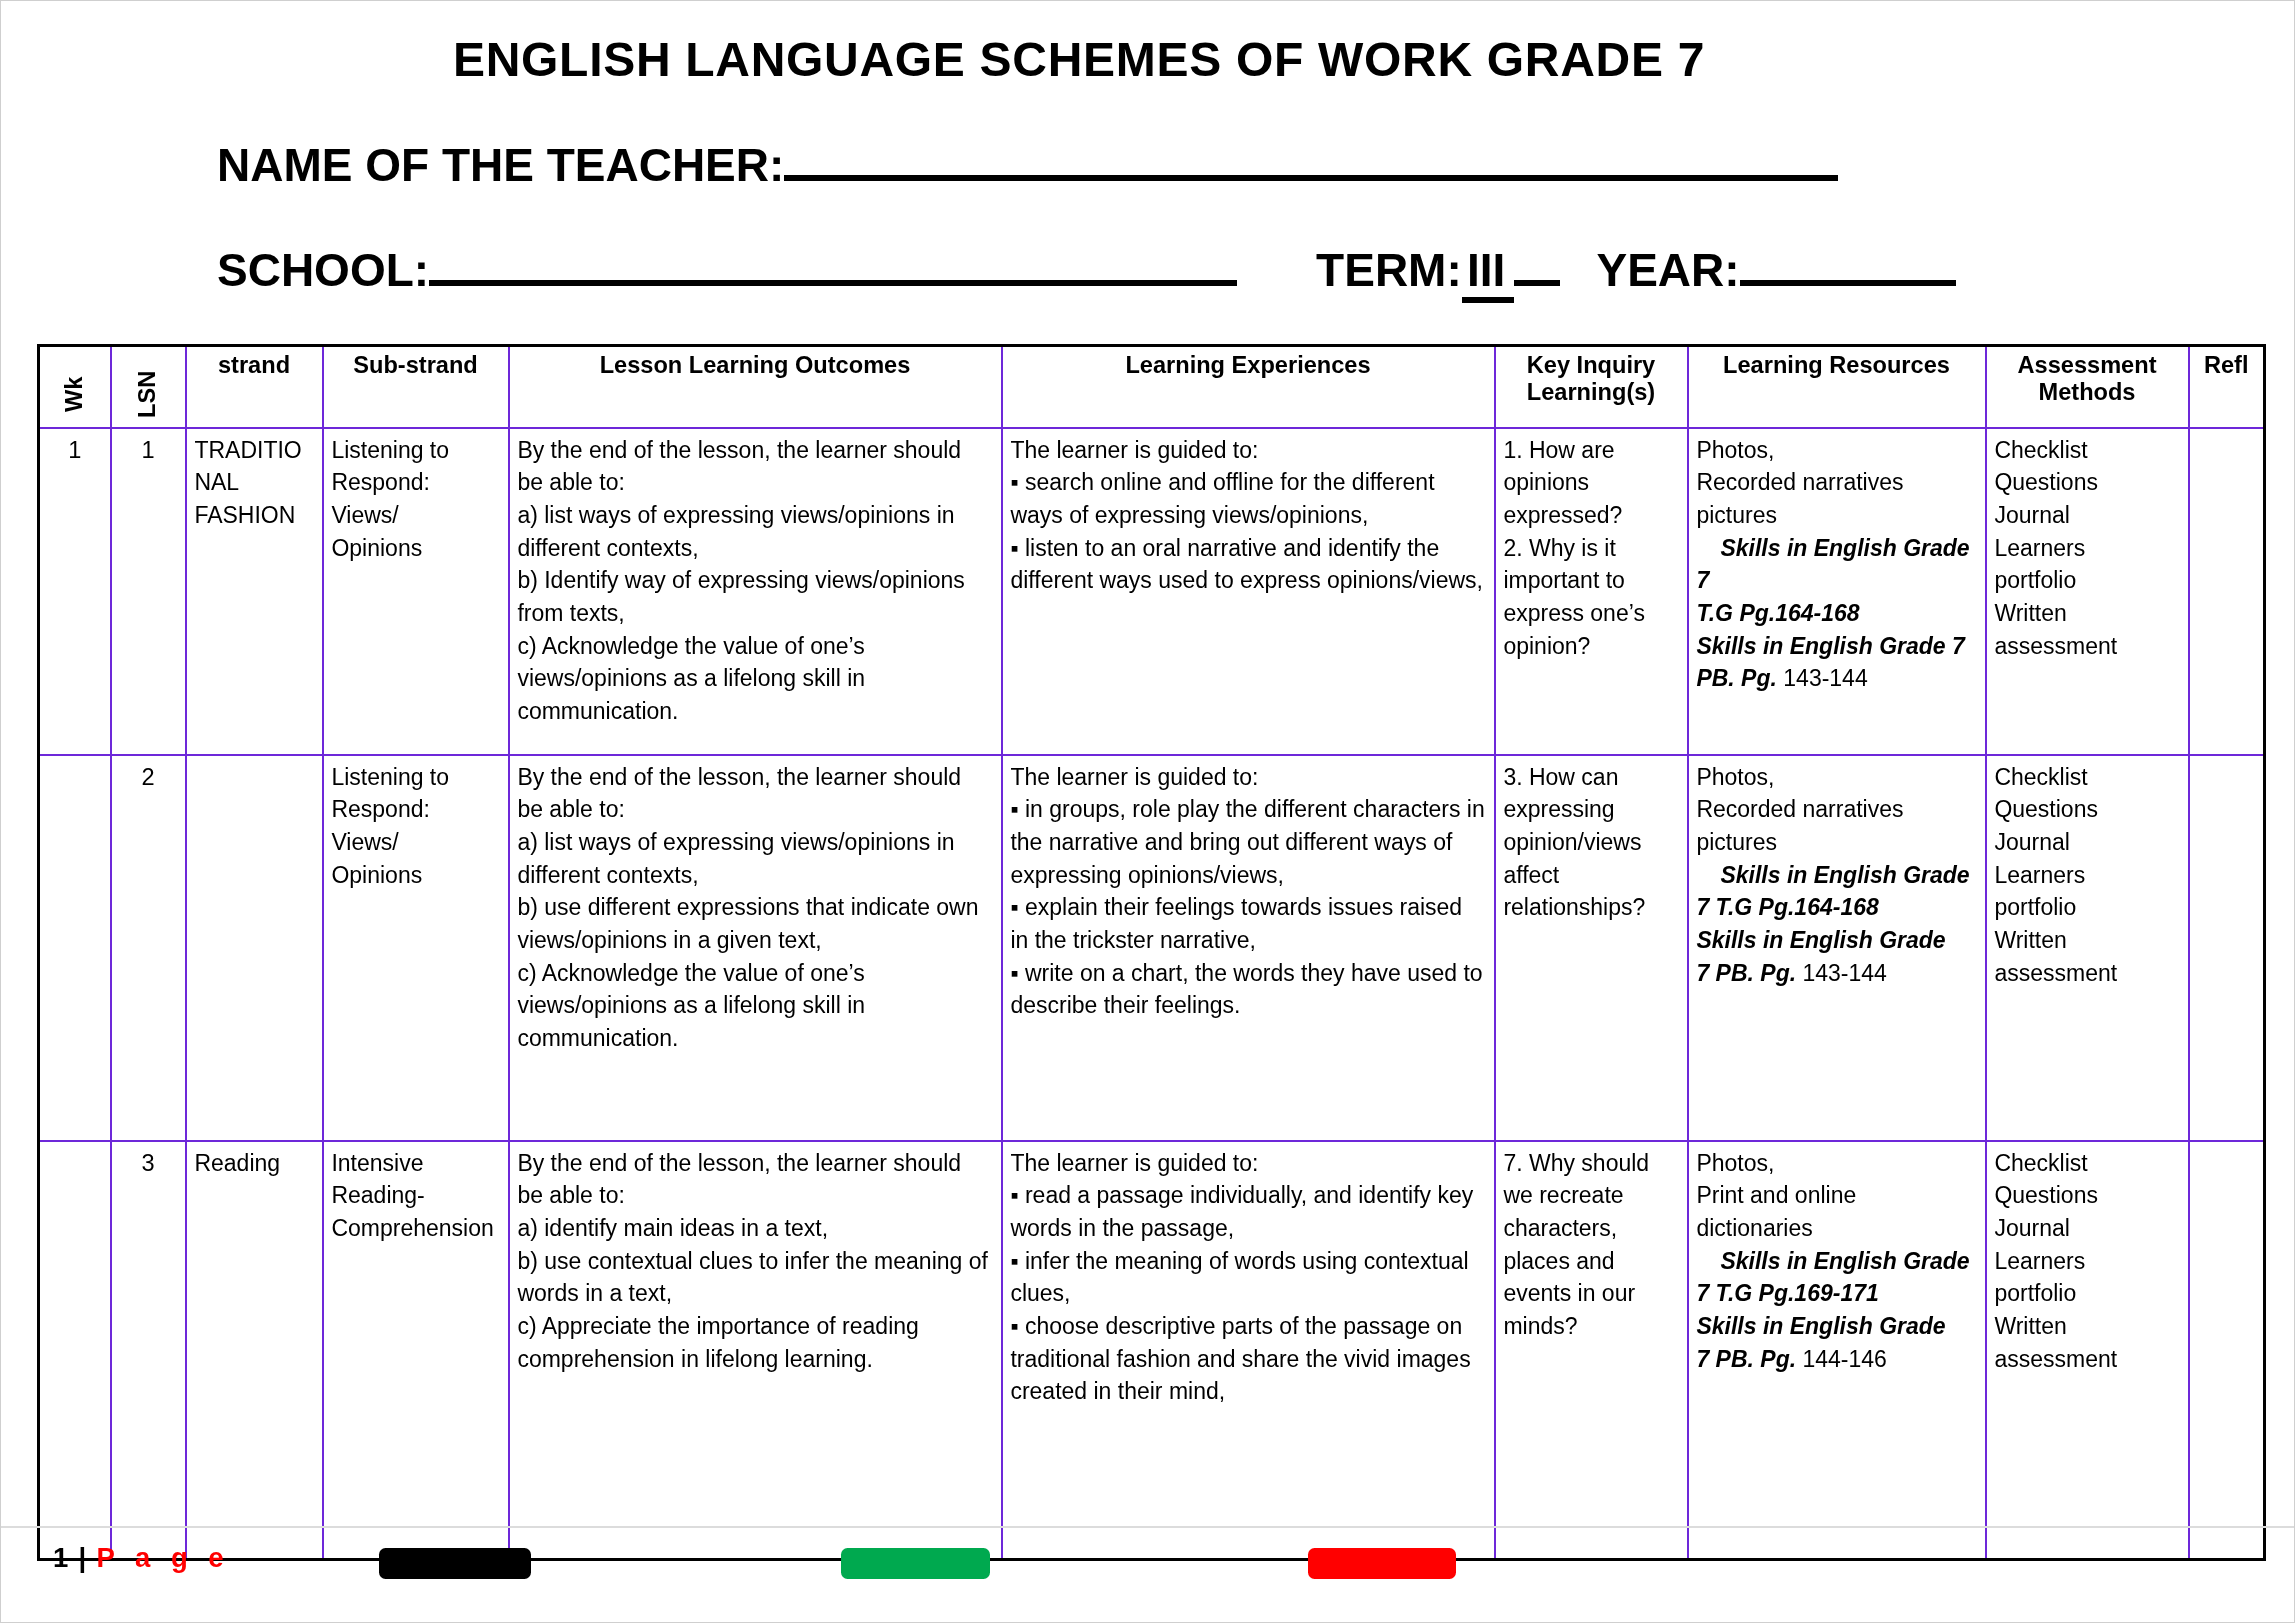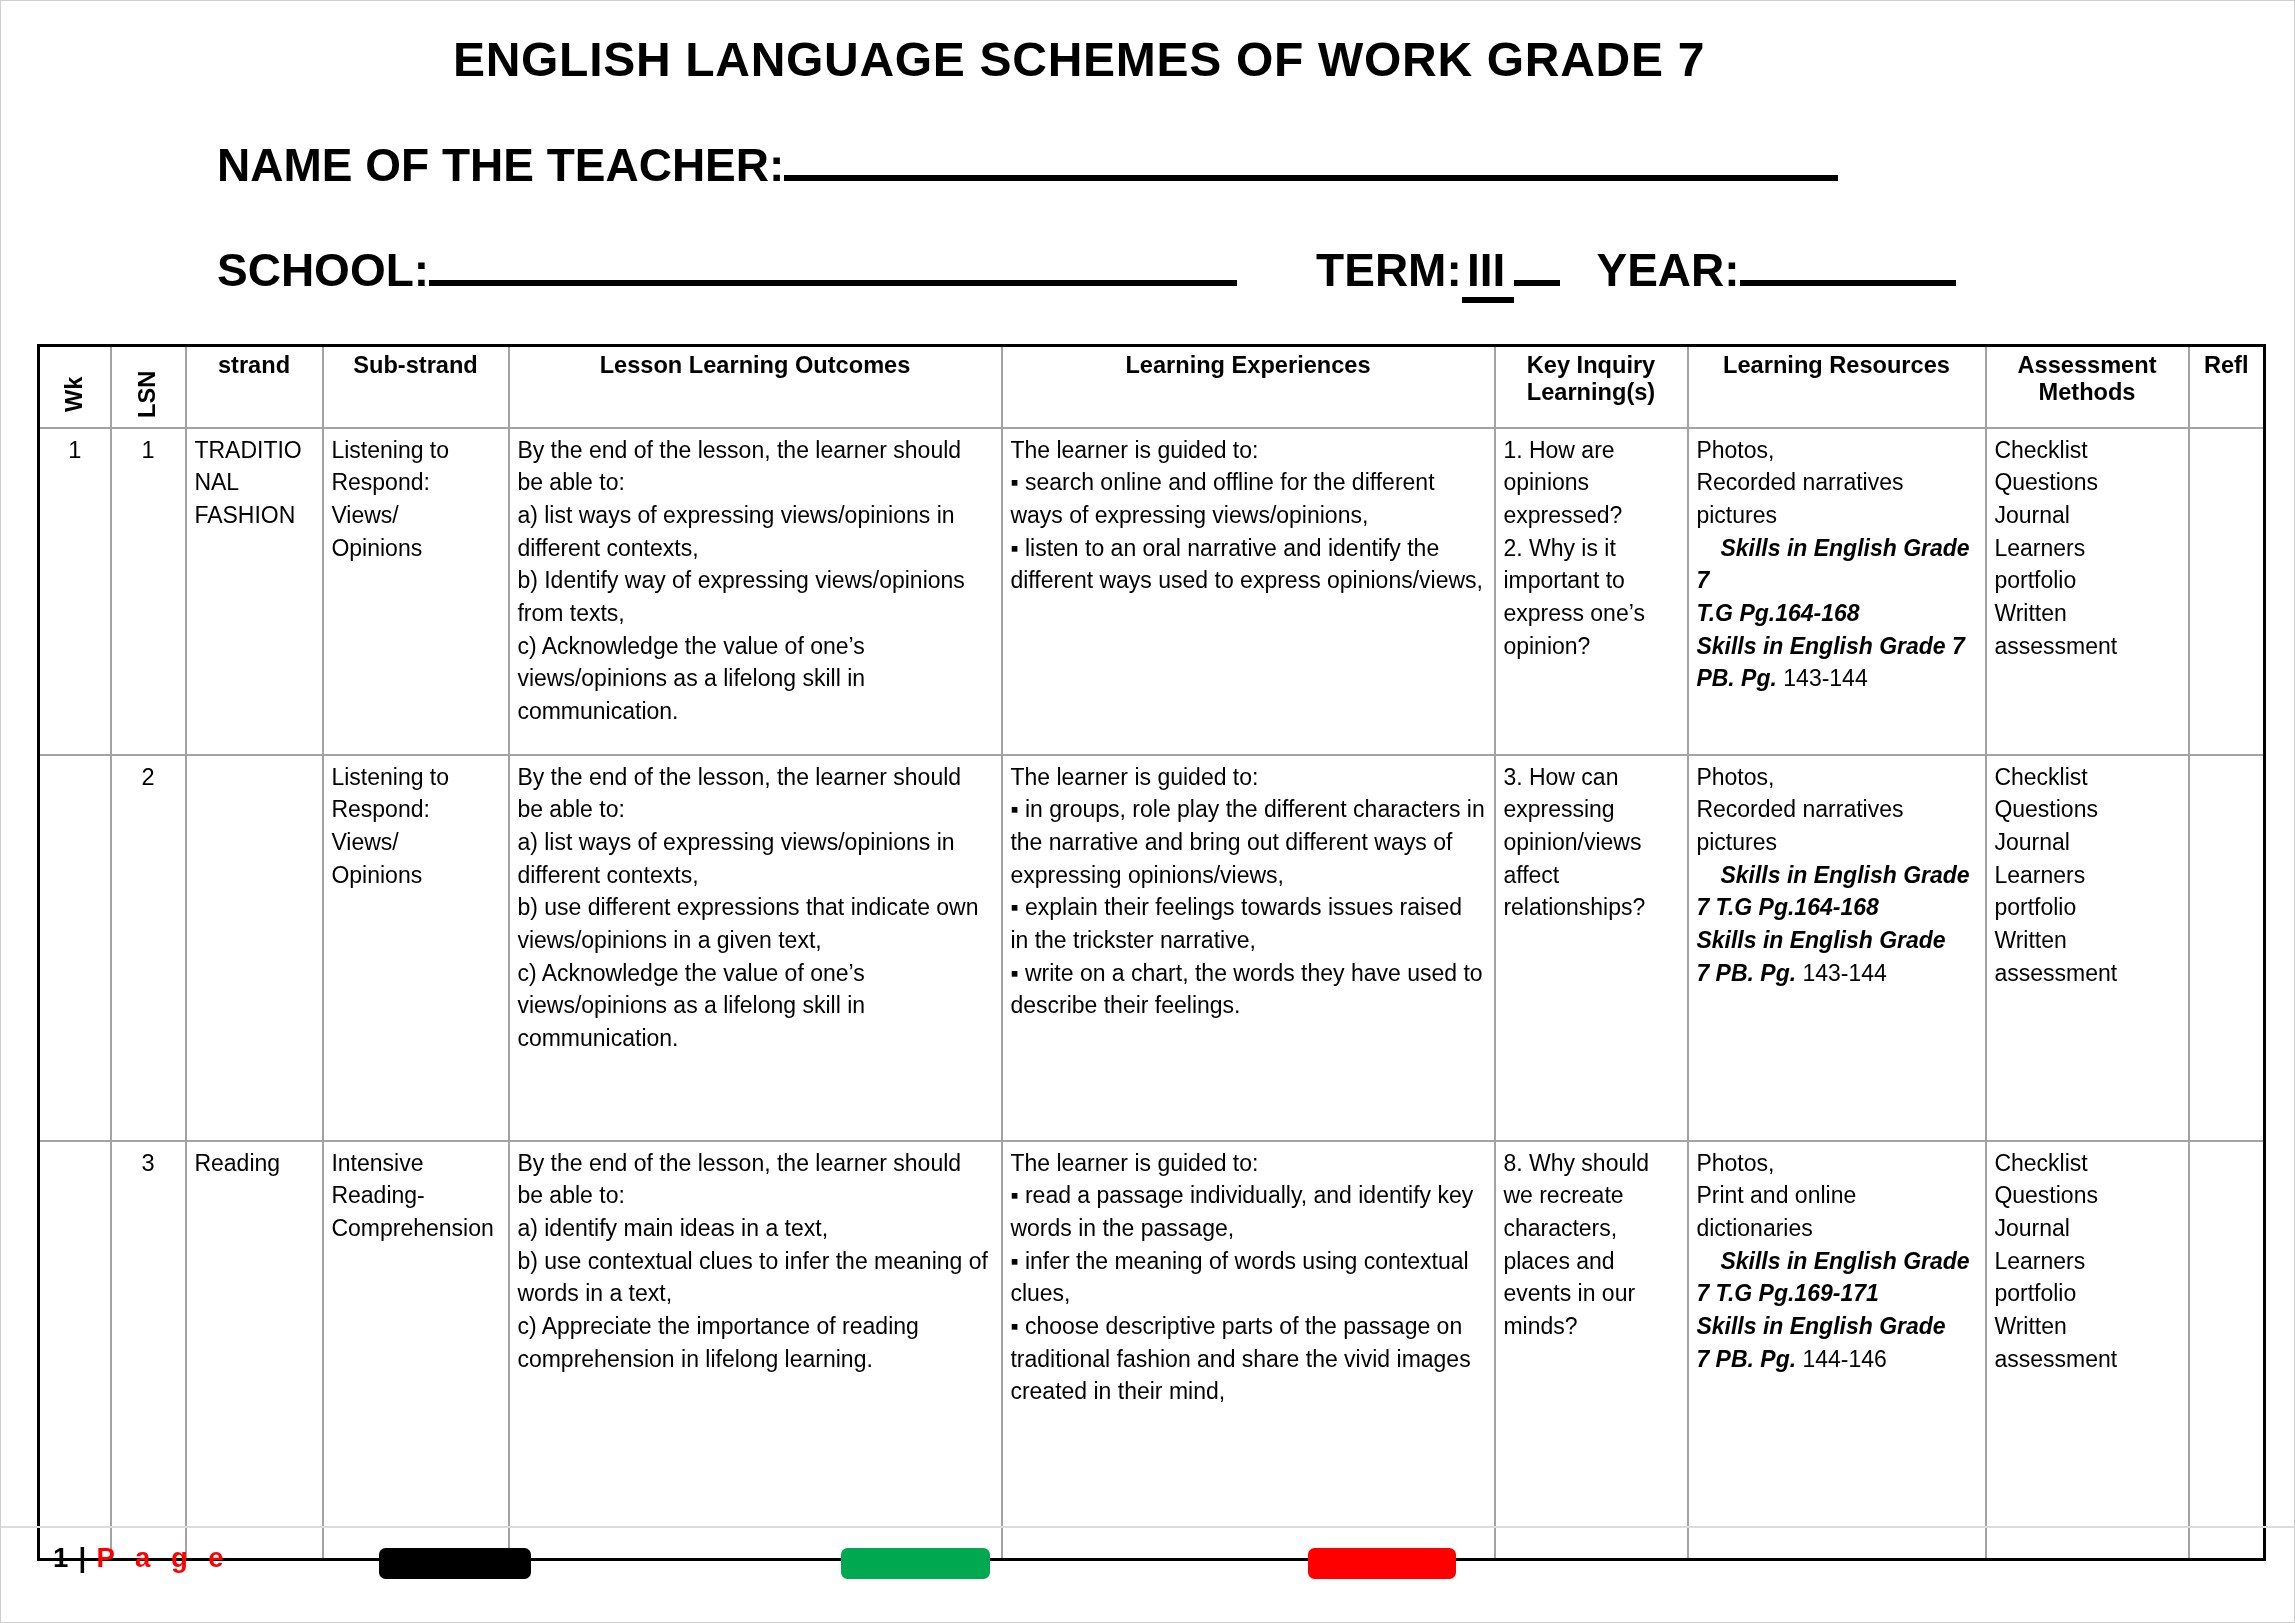--- a/index.html
+++ b/index.html
@@ -30,21 +30,21 @@
     display:inline-block;border-bottom:6.5px solid #000;
     padding:0 9.2px 0 5.2px;font-weight:900;
   }
   .term-tail{display:inline-block;width:46px;border-bottom:6.5px solid #000;height:5.2px;}
   
   table.sow{
     border-collapse:collapse;table-layout:fixed;
     margin:41px 0 0 36px;width:2226px;
   }
   table.sow th,table.sow td{
-    border:2px solid #a3a3a3;vertical-align:top;
+    border:2px solid #6d28d9;vertical-align:top;
     padding:5.2px 7.9px;overflow:hidden;
   }
   table.sow{border:3.3px solid #000;}
   thead th{
     font-size:23.6px;font-weight:800;text-align:center;
     vertical-align:top;padding-top:7.9px;border-bottom-width:3.9px;
   }
   th .vert{
     display:inline-block;transform:rotate(-90deg) translateX(-11.8px);
     transform-origin:center center;white-space:nowrap;margin-top:17px;
@@ -186,21 +186,21 @@
 Reading-
 Comprehension</td>
       <td class="pre">By the end of the lesson, the learner should be able to:
 a) identify main ideas in a text,
 b) use contextual clues to infer the meaning of words in a text,
 c) Appreciate the importance of reading comprehension in lifelong learning.</td>
       <td class="pre">The learner is guided to:
 ▪ read a passage individually, and identify key words in the passage,
 ▪ infer the meaning of words using contextual clues,
 ▪ choose descriptive parts of the passage on traditional fashion and share the vivid images created in their mind,</td>
-      <td class="pre">8. Why should we recreate characters, places and events in our minds?</td>
+      <td class="pre">7. Why should we recreate characters, places and events in our minds?</td>
       <td class="pre"><span>Photos,
 Print and online
 dictionaries
 </span><span class="bi">Skills in English Grade
 7 T.G Pg.169-171
 Skills in English Grade
 7 PB. Pg. </span><span>144-146</span></td>
       <td class="pre">Checklist
 Questions
 Journal

